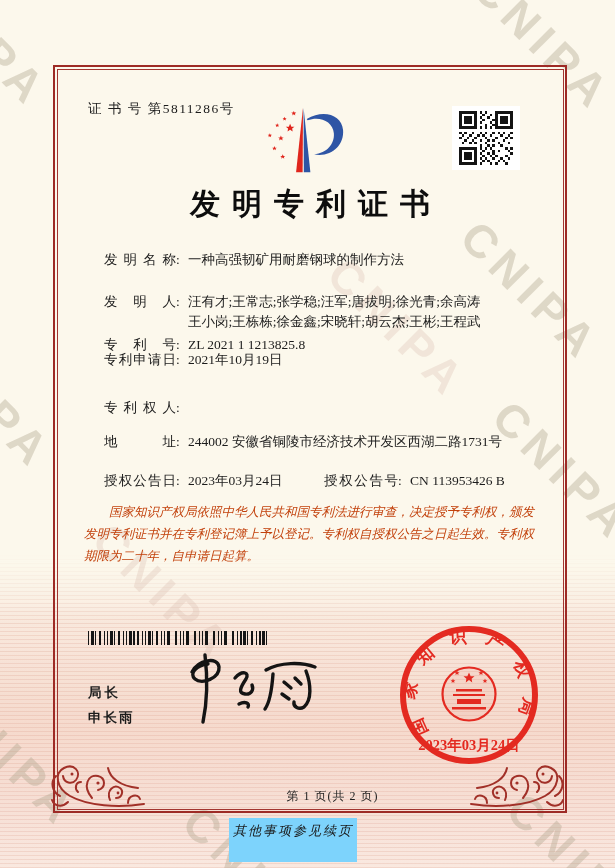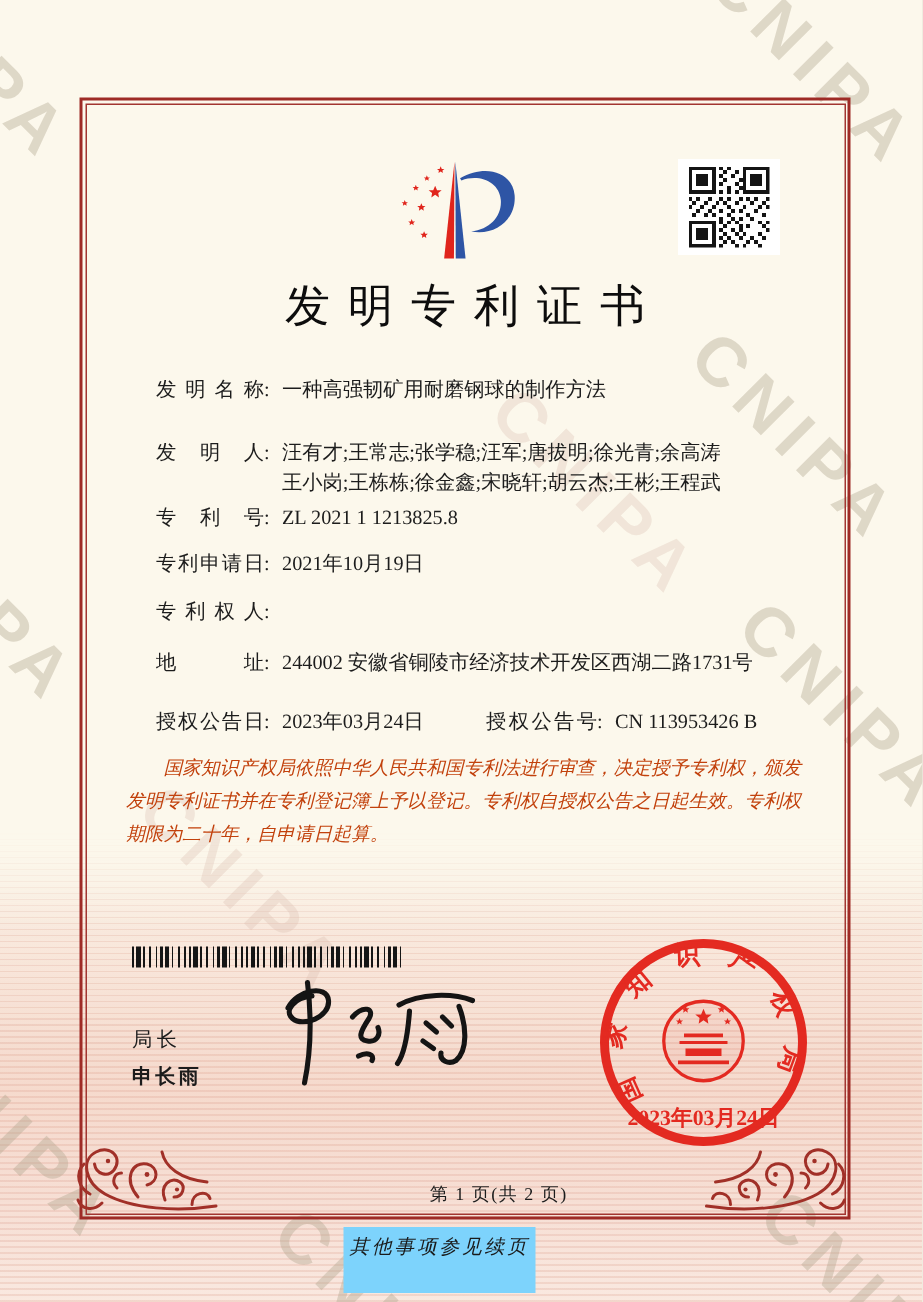--- a/index.html
+++ b/index.html
@@ -40,21 +40,21 @@
   }
   .border-inner{position:absolute;inset:1.5px;border:1px solid #a23530;}
   .ornament{position:absolute;z-index:4;}
   
   .cert-no{position:absolute;left:88px;top:100px;z-index:5;font-size:13.5px;letter-spacing:1.5px;}
   .logo{position:absolute;left:255px;top:106px;z-index:5;}
   .qr{position:absolute;left:452px;top:106px;width:68px;height:64px;background:#fff;z-index:5;}
   .qr svg{position:absolute;left:7px;top:5px;}
   .title{
     position:absolute;left:53px;top:184px;width:514px;z-index:5;
-    text-align:center;font-size:30px;font-weight:normal;
+    text-align:center;font-size:30px;font-weight:bold;
     letter-spacing:12px;text-indent:12px;color:#0d0d0d;
   }
   
   .row{position:absolute;left:88px;width:448px;display:flex;align-items:flex-start;z-index:5;font-size:13.5px;line-height:20px;margin-left:16px;}
   .lab{flex:none;width:72px;text-align:justify;text-align-last:justify;-moz-text-align-last:justify;text-justify:inter-character;}
   .lab2{flex:none;width:74px;margin-left:0;text-align:justify;text-align-last:justify;text-justify:inter-character;}
   .colon{flex:none;width:12px;}
   .val{flex:1;}
   .val-fixed{flex:none;width:136px;}
   
@@ -65,21 +65,21 @@
     position:absolute;left:88px;top:631px;width:182px;height:14px;z-index:5;
     background:
       repeating-linear-gradient(90deg,
         #151515 0 1.5px, transparent 1.5px 3px,
         #151515 3px 6px, transparent 6px 7.5px,
         #151515 7.5px 8.5px, transparent 8.5px 11.5px,
         #151515 11.5px 13px, transparent 13px 16px,
         #151515 16px 17px, transparent 17px 19px);
   }
   
-  .director-title{position:absolute;left:88px;top:684px;z-index:5;font-family:"Liberation Sans","DejaVu Sans",sans-serif;font-weight:normal;font-size:13.5px;letter-spacing:3px;}
+  .director-title{position:absolute;left:88px;top:684px;z-index:5;font-family:"Liberation Sans","DejaVu Sans",sans-serif;font-weight:bold;font-size:13.5px;letter-spacing:3px;}
   .director-name{position:absolute;left:88px;top:709px;z-index:5;font-family:"Liberation Sans","DejaVu Sans",sans-serif;font-weight:bold;font-size:13.5px;letter-spacing:2px;}
   .signature{position:absolute;left:178px;top:650px;z-index:5;}
   
   .seal{position:absolute;left:396px;top:622px;width:146px;height:146px;z-index:6;opacity:0.95;}
   
   .page-no{position:absolute;left:53px;top:788px;width:559px;z-index:5;text-align:center;font-size:12px;letter-spacing:1px;}
   .note{
     position:absolute;left:229px;top:818px;width:128px;height:44px;z-index:6;
     background:#7dd3fc;text-align:center;line-height:26px;
     font-size:13px;letter-spacing:2px;font-style:italic;color:#1a1a1a;
@@ -135,20 +135,21 @@
       <path d="M12,70 C4,66 2,56 8,50"></path>
       <path d="M90,62 C72,60 62,52 60,42"></path>
     </g>
     <g fill="#a13028">
       <circle cx="50" cy="57" r="1.6"></circle>
         <circle cx="70" cy="67" r="1.4"></circle>
         <circle cx="24" cy="48" r="1.5"></circle>
     </g>
   </svg>
 
+  <div class="cert-no">证 书 号 第5811286号</div>
 
   <svg class="logo" width="96" height="70" viewBox="0 0 104 76">
     <defs>
       <path id="st1" d="M0,-1 L0.294,-0.309 1,-0.309 0.476,0.118 0.588,0.809 0,0.382 -0.588,0.809 -0.476,0.118 -1,-0.309 -0.294,-0.309 Z"></path>
     </defs>
     <g fill="#e0251c">
       <use href="#st1" transform="translate(42,8) scale(2.7)"></use>
       <use href="#st1" transform="translate(32,14) scale(2.2)"></use>
       <use href="#st1" transform="translate(24,21) scale(2.3)"></use>
       <use href="#st1" transform="translate(38,24) scale(4.7)"></use>
@@ -192,21 +193,21 @@
       <span style="display:block">王小岗;王栋栋;徐金鑫;宋晓轩;胡云杰;王彬;王程武</span>
     </span>
   </div>
 
   <div class="row" style="top:335px">
     <span class="lab">专利号</span>
       <span class="colon">:</span>
     <span class="val">ZL 2021 1 1213825.8</span>
   </div>
 
-  <div class="row" style="top:366px">
+  <div class="row" style="top:350px">
     <span class="lab">专利申请日</span>
       <span class="colon">:</span>
     <span class="val">2021年10月19日</span>
   </div>
 
   <div class="row" style="top:398px">
     <span class="lab">专利权人</span>
       <span class="colon">:</span>
   </div>
 

